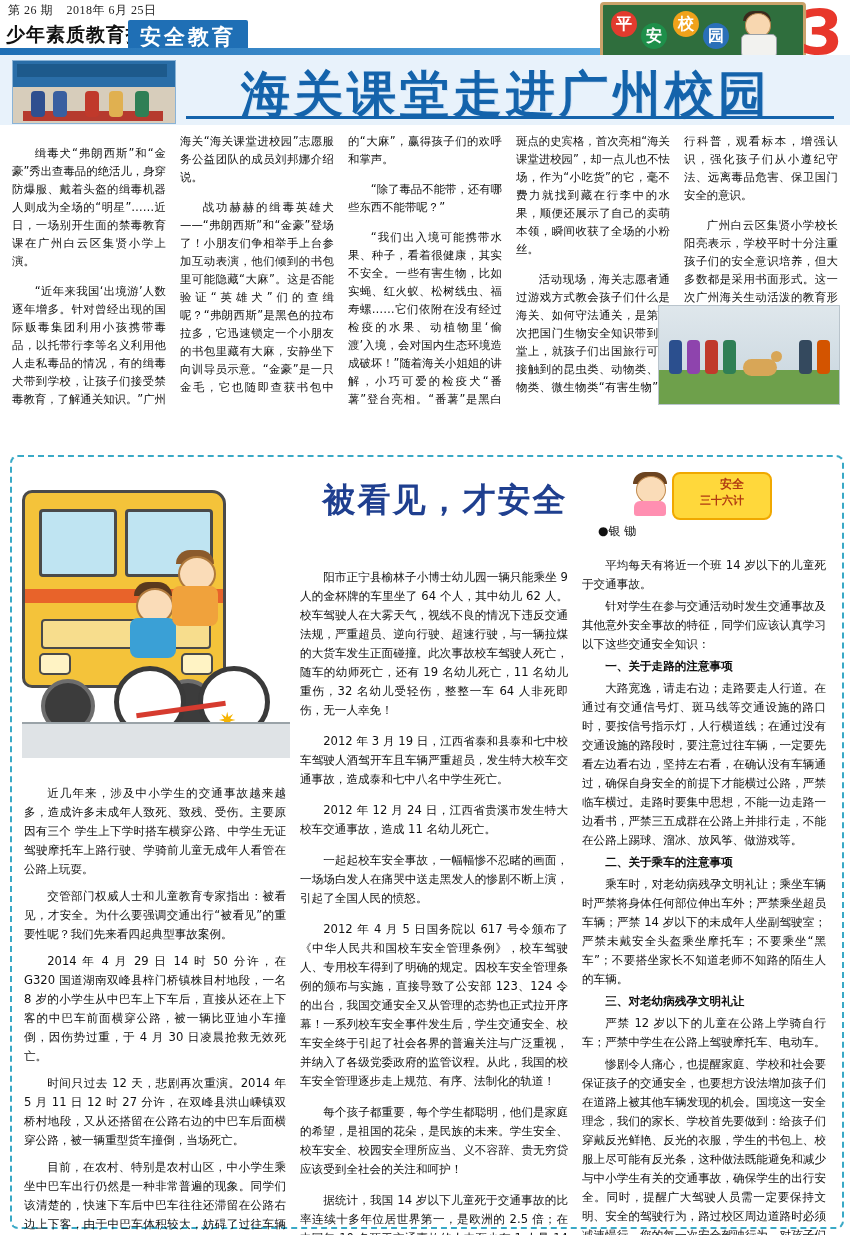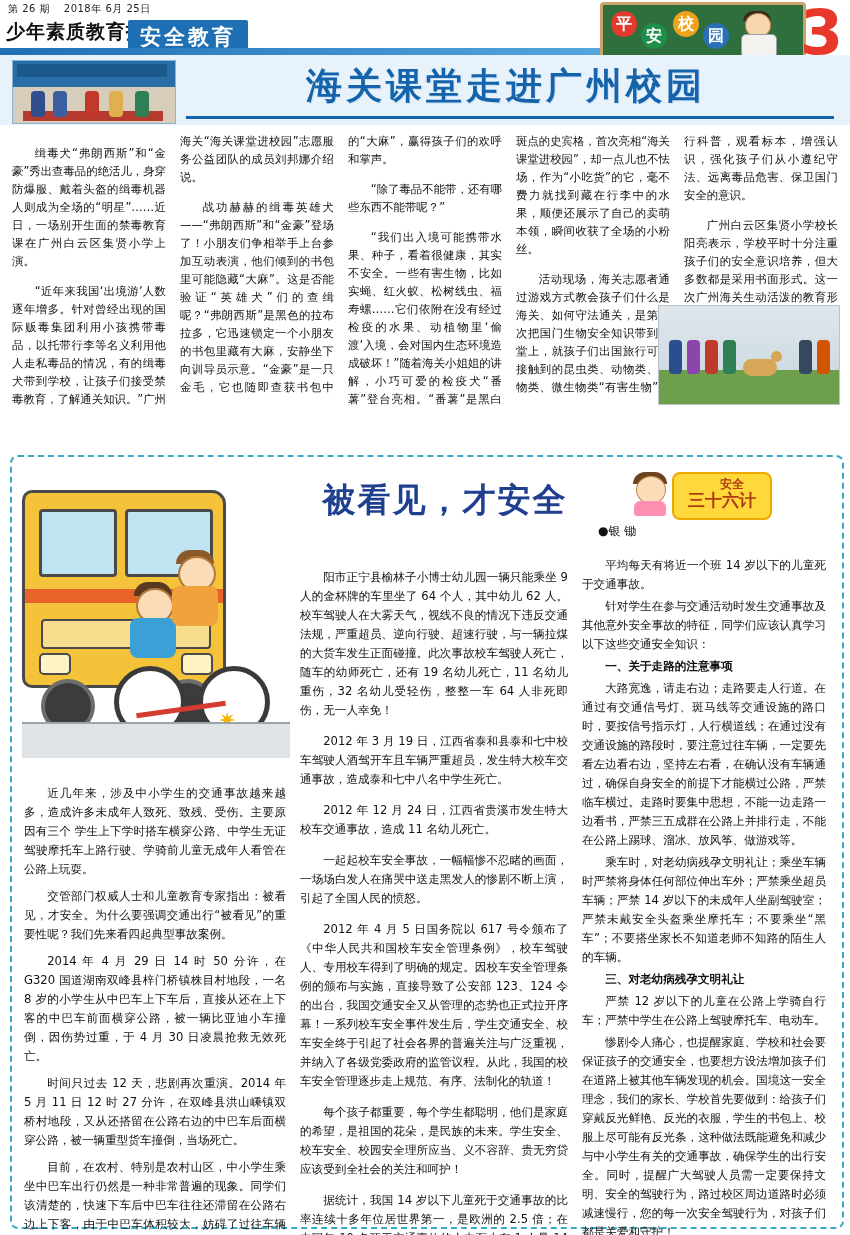--- a/index.html
+++ b/index.html
@@ -9,21 +9,21 @@
     font-family:"DejaVu Sans","Liberation Sans",sans-serif;
     color:#111;
     position:relative;
     overflow:hidden;
   }
   .page{position:relative;width:850px;height:1235px;}
 
   
   .masthead{position:absolute;left:0;top:0;width:850px;height:54px;}
   .mast-left{position:absolute;left:4px;top:2px;width:300px;}
-  .issue-line{font-size:10px;color:#222;letter-spacing:.5px;padding-left:4px;}
+  .issue-line{font-size:12px;color:#222;letter-spacing:.5px;padding-left:4px;font-family:Liberation Serif, serif;}
   .issue-line span{margin-right:10px;}
   .paper-name{
     font-size:19px;font-weight:bold;color:#111;letter-spacing:1px;
     margin-top:3px;padding-left:2px;
     font-family:"DejaVu Sans","Liberation Sans",sans-serif;
   }
   .section-tag{
     position:absolute;left:128px;top:20px;
     background:#1f6fb5;color:#fff;font-size:21px;font-weight:bold;
     padding:3px 12px 4px;letter-spacing:3px;border-radius:2px;
@@ -64,21 +64,21 @@
     background:linear-gradient(#cfe3f2,#a9cde8);
     overflow:hidden;
   }
   .hp-wall{position:absolute;left:0;top:0;width:100%;height:26px;background:#2a6ea8;}
   .hp-banner{position:absolute;left:4px;top:3px;width:150px;height:13px;background:#1d5a8c;}
   .hp-floor{position:absolute;left:0;top:26px;width:100%;height:36px;background:#d7cdbb;}
   .hp-p{position:absolute;bottom:6px;width:14px;height:26px;border-radius:4px;}
   .hp-table{position:absolute;left:10px;bottom:2px;width:140px;height:10px;background:#b63a2e;}
   .title1{
     position:absolute;left:186px;top:62px;width:640px;
-    font-size:36px;font-weight:bold;color:#1463ab;
+    font-size:49px;font-weight:bold;color:#1463ab;
     letter-spacing:4px;text-align:center;
     text-shadow:1px 1px 0 #cfe2f4;
   }
   .hdr-underline{position:absolute;left:186px;top:116px;width:648px;height:3px;background:#1463ab;}
 
   
   .art1{
     position:absolute;left:12px;top:132px;width:826px;height:320px;
     column-count:5;column-gap:14px;
     font-size:11.4px;line-height:1.58;text-align:justify;color:#111;
@@ -106,21 +106,21 @@
   }
   .byline{
     position:absolute;left:598px;top:523px;font-size:12px;color:#111;
   }
   .badge{
     position:absolute;left:672px;top:472px;width:96px;height:44px;
     background:#ffd83b;border:2px solid #f0a800;border-radius:8px;
     text-align:center;color:#b03a12;font-weight:bold;
   }
   .badge .b1{font-size:12px;line-height:15px;margin-top:3px;margin-left:20px;}
-  .badge .b2{font-size:17px;line-height:17px;}
+  .badge .b2{font-size:11px;line-height:17px;}
   .badge-kid{position:absolute;left:630px;top:472px;width:40px;height:44px;}
   .bk-head{position:absolute;left:6px;top:4px;width:28px;height:26px;background:#fadcb8;border-radius:50%;border:1px solid #c08a4e;}
   .bk-hair{position:absolute;left:3px;top:0px;width:34px;height:12px;background:#6b4320;border-radius:17px 17px 0 0;}
   .bk-body{position:absolute;left:4px;top:29px;width:32px;height:15px;background:#ff8fb1;border-radius:6px 6px 3px 3px;}
 
   
   .illus{
     position:absolute;left:22px;top:472px;width:268px;height:300px;
     background:#ffffff;overflow:hidden;
   }
@@ -293,19 +293,20 @@
       <p>一起起校车安全事故，一幅幅惨不忍睹的画面，一场场白发人在痛哭中送走黑发人的惨剧不断上演，引起了全国人民的愤怒。</p>
       <p>2012 年 4 月 5 日国务院以 617 号令颁布了《中华人民共和国校车安全管理条例》，校车驾驶人、专用校车得到了明确的规定。因校车安全管理条例的颁布与实施，直接导致了公安部 123、124 令的出台，我国交通安全又从管理的态势也正式拉开序幕！一系列校车安全事件发生后，学生交通安全、校车安全终于引起了社会各界的普遍关注与广泛重视，并纳入了各级党委政府的监管议程。从此，我国的校车安全管理逐步走上规范、有序、法制化的轨道！</p>
       <p>每个孩子都重要，每个学生都聪明，他们是家庭的希望，是祖国的花朵，是民族的未来。学生安全、校车安全、校园安全理所应当、义不容辞、贵无穷贷应该受到全社会的关注和呵护！</p>
       <p>据统计，我国 14 岁以下儿童死于交通事故的比率连续十多年位居世界第一，是欧洲的 2.5 倍；在中国每 10 名死于交通事故的人中至少有 1 人是 14 岁以下的儿童；全国平均每年约有 2 万名 14 以下的儿童死于交通事故；全国</p>
     </div>
   <div class="col3" id="art2c3">
       <p>平均每天有将近一个班 14 岁以下的儿童死于交通事故。</p>
       <p>针对学生在参与交通活动时发生交通事故及其他意外安全事故的特征，同学们应该认真学习以下这些交通安全知识：</p>
       <p class="sub">一、关于走路的注意事项</p>
       <p>大路宽逸，请走右边；走路要走人行道。在通过有交通信号灯、斑马线等交通设施的路口时，要按信号指示灯，人行横道线；在通过没有交通设施的路段时，要注意过往车辆，一定要先看左边看右边，坚持左右看，在确认没有车辆通过，确保自身安全的前提下才能横过公路，严禁临车横过。走路时要集中思想，不能一边走路一边看书，严禁三五成群在公路上并排行走，不能在公路上踢球、溜冰、放风筝、做游戏等。</p>
+      <p class="sub">二、关于乘车的注意事项</p>
       <p>乘车时，对老幼病残孕文明礼让；乘坐车辆时严禁将身体任何部位伸出车外；严禁乘坐超员车辆；严禁 14 岁以下的未成年人坐副驾驶室；严禁未戴安全头盔乘坐摩托车；不要乘坐“黑车”；不要搭坐家长不知道老师不知路的陌生人的车辆。</p>
       <p class="sub">三、对老幼病残孕文明礼让</p>
       <p>严禁 12 岁以下的儿童在公路上学骑自行车；严禁中学生在公路上驾驶摩托车、电动车。</p>
       <p>惨剧令人痛心，也提醒家庭、学校和社会要保证孩子的交通安全，也要想方设法增加孩子们在道路上被其他车辆发现的机会。国境这一安全理念，我们的家长、学校首先要做到：给孩子们穿戴反光鲜艳、反光的衣服，学生的书包上、校服上尽可能有反光条，这种做法既能避免和减少与中小学生有关的交通事故，确保学生的出行安全。同时，提醒广大驾驶人员需一定要保持文明、安全的驾驶行为，路过校区周边道路时必须减速慢行，您的每一次安全驾驶行为，对孩子们都是关爱和守护！</p>
     </div>
 
 </div>
 
 </body></html>

